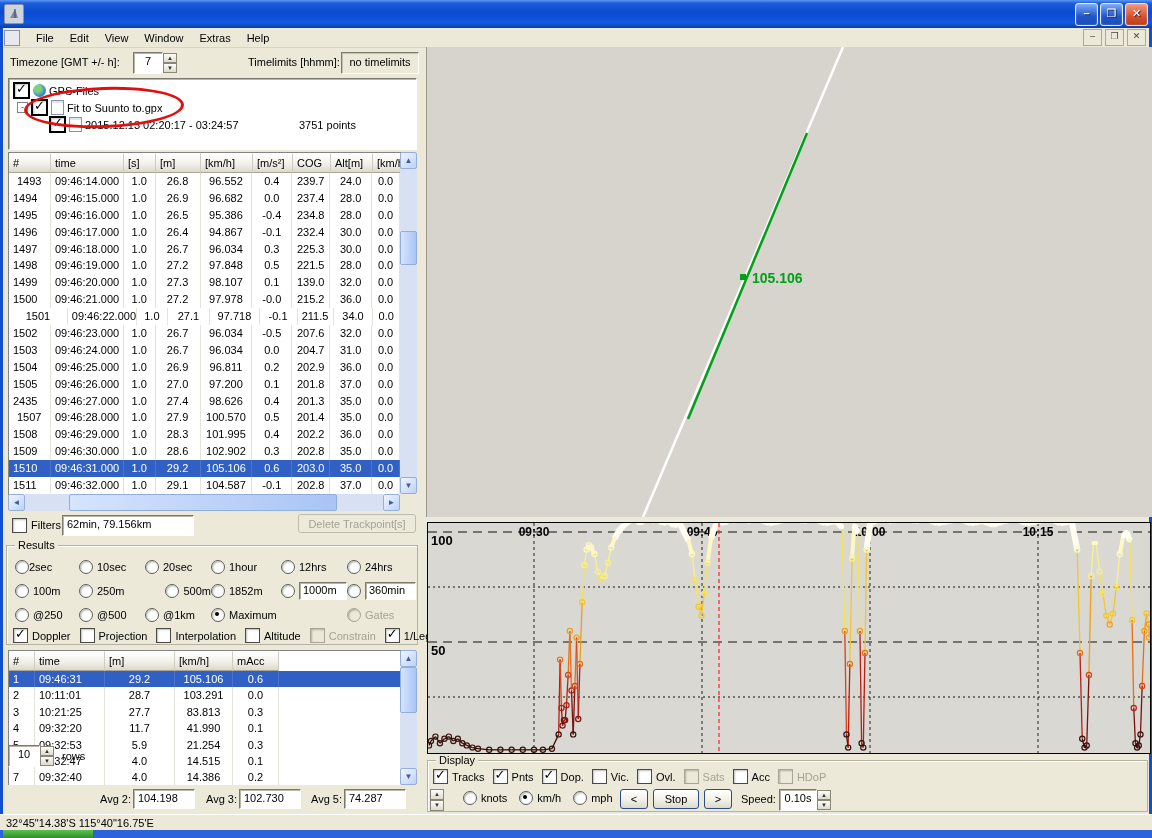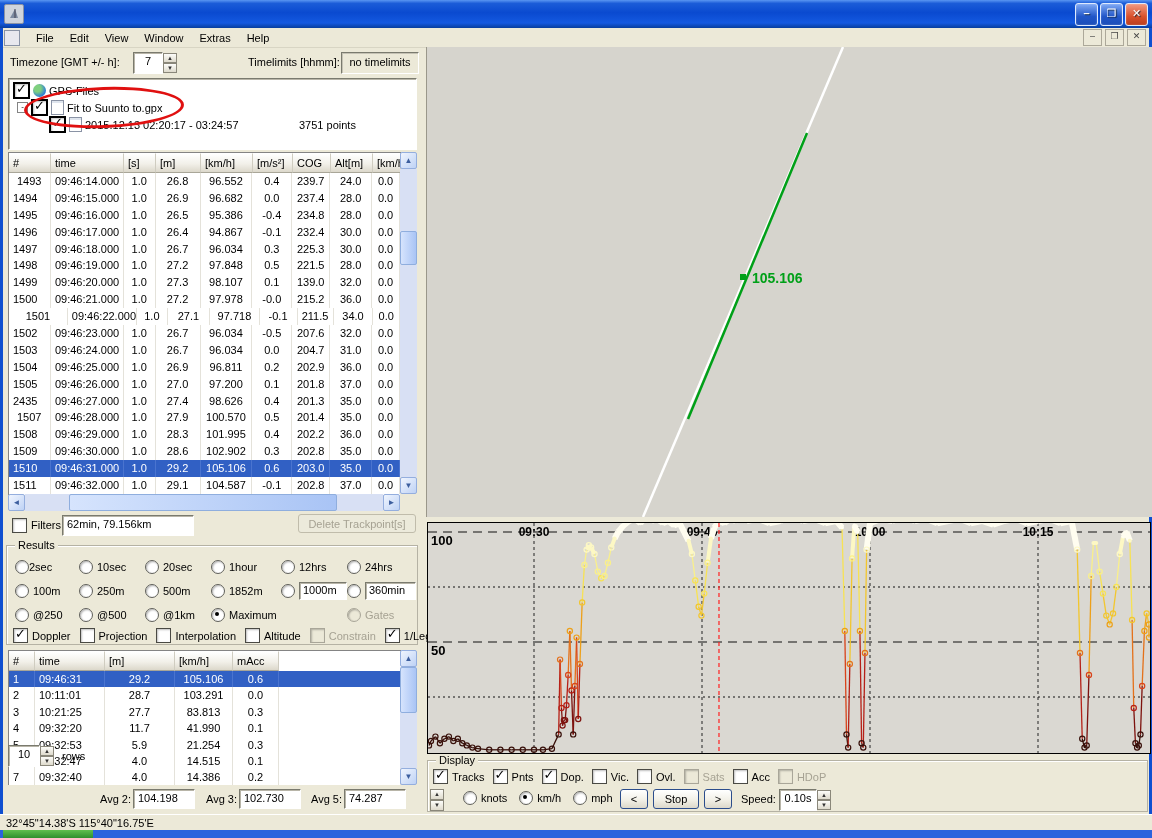--- a/index.html
+++ b/index.html
@@ -445,21 +445,21 @@
           <span>24hrs</span>
         </div>
         <div class="flexr" style="gap: 4px;">
           <span class="radio"></span>
           <span>100m</span>
         </div>
         <div class="flexr" style="gap: 4px;">
           <span class="radio"></span>
           <span>250m</span>
         </div>
-        <div class="flexr" style="gap: 4px;">
+        <div class="flexr" style="gap: 4px; justify-content: flex-end;">
           <span class="radio"></span>
           <span>500m</span>
         </div>
         <div class="flexr" style="gap: 4px;">
           <span class="radio"></span>
           <span>1852m</span>
         </div>
         <div class="flexr" style="gap: 4px;">
           <span class="radio"></span>
           <div class="sunken" style="width: 46px; height: 15px; padding: 1px 0px 0px 3px;">1000m</div>

